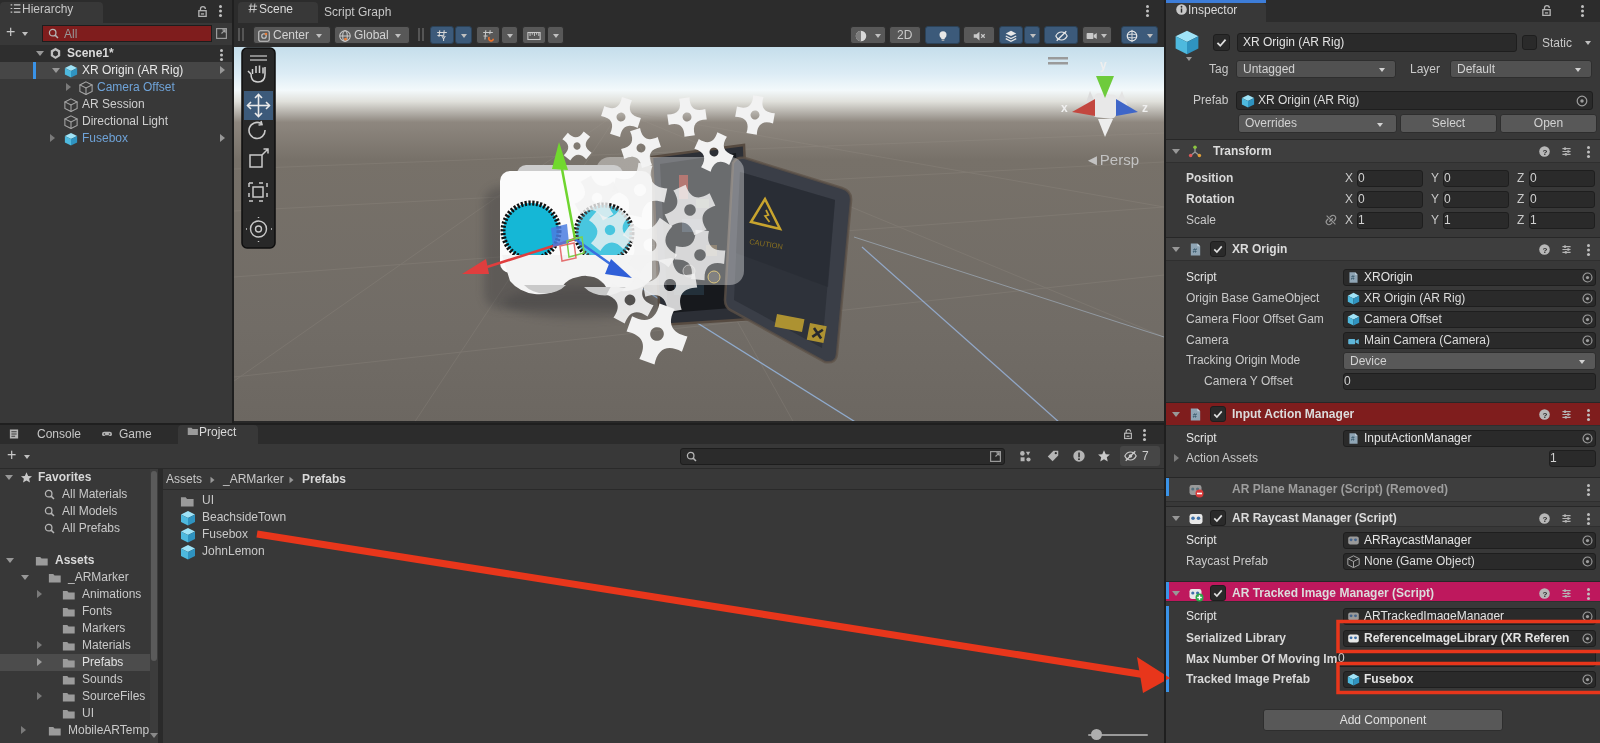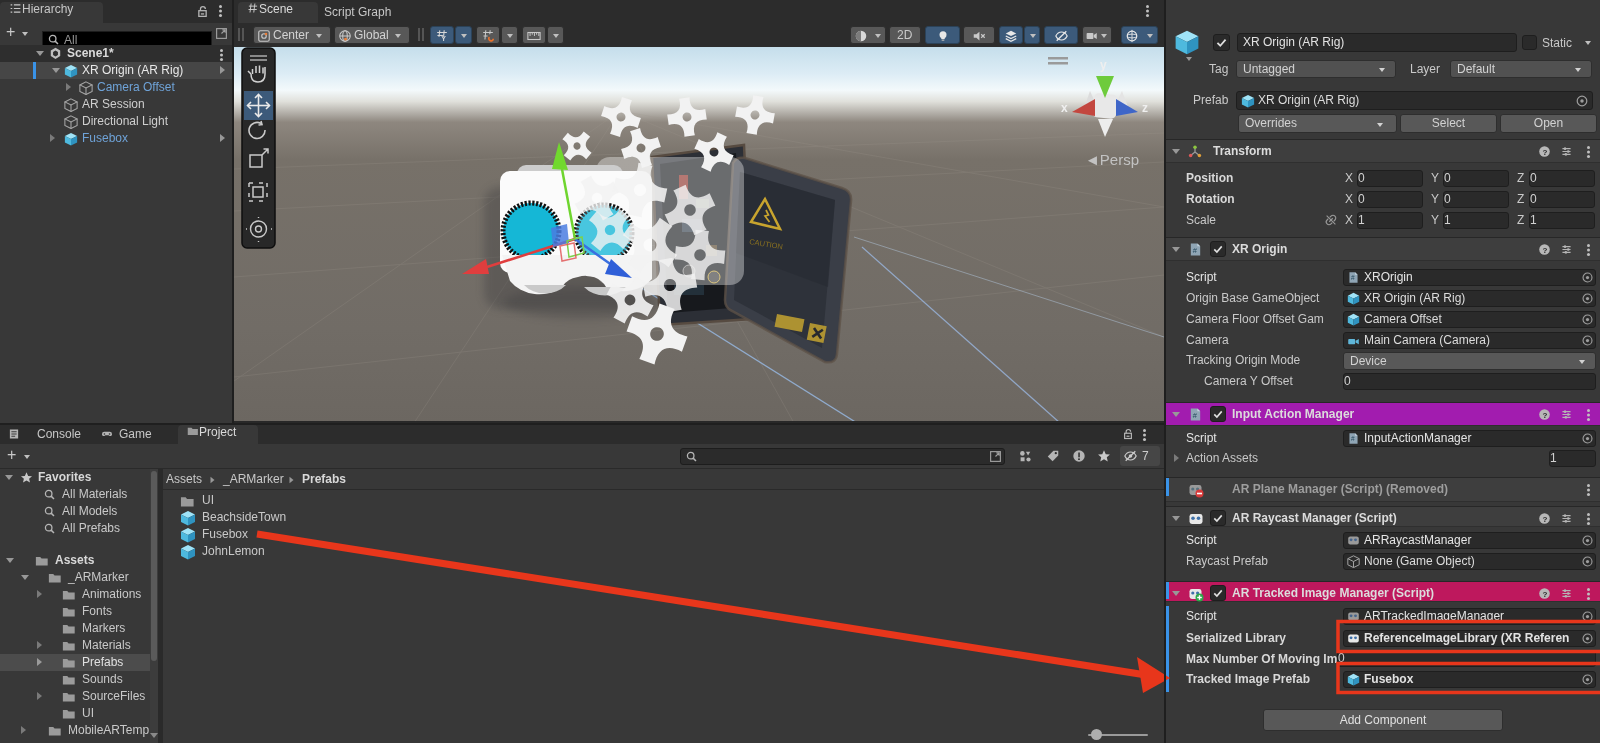--- a/index.html
+++ b/index.html
@@ -122,21 +122,21 @@
   </div>
   <svg class="iconsvg" style="left:196px;top:5px" width="13" height="13">
           <use href="#lockopen"></use>
         </svg>
   <div class="kebab" style="left:219px;top:5px"></div>
  </div>
 
  <div class="abs" style="left:0;top:23px;width:232px;height:21px;background:#383838">
   <span class="abs" style="left:6px;top:0px;font-size:16px;color:#c8c8c8">+</span>
   <div class="ddarrow" style="left:22px;top:9px"></div>
-  <div class="abs" style="left:42px;top:8px;width:170px;height:17px;background:#000000;border:1px solid #1d1d1d;border-radius:0;box-sizing:border-box">
+  <div class="abs" style="left:42px;top:2px;width:170px;height:17px;background:#7f1d1d;border:1px solid #1d1d1d;border-radius:0;box-sizing:border-box">
    <svg class="iconsvg" style="left:4px;top:1px" width="13" height="13">
             <use href="#loupe"></use>
           </svg>
    <span class="abs" style="left:21px;top:1px;color:#969696">All</span>
   </div>
   <svg class="iconsvg" style="left:215px;top:4px" width="13" height="13" viewBox="0 0 16 16">
           <rect x="2" y="2" width="12" height="12" fill="none" stroke="#a0a0a0" stroke-width="1.4"></rect>
           <path d="M8 8 L12.5 3.5 M9 3.5 h3.5 v3.5" stroke="#a0a0a0" stroke-width="1.4" fill="none"></path>
         </svg>
  </div>
@@ -672,20 +672,33 @@
     <circle cx="24.5" cy="182" r="8"></circle>
     <circle cx="24.5" cy="182" r="3"></circle>
     <path d="M24.5,171 v-1 M24.5,194 v1 M13,182 h-1 M37,182 h1"></path>
    </g>
   </g>
   <rect x="0" y="374" width="930" height="2" fill="#282828"></rect>
  </svg>
 </div>
 
 <div class="abs" style="left:1166px;top:0;width:434px;height:743px;background:#383838">
+ <div class="tabbar" style="left:0;top:0;width:434px;height:22px">
+  <div class="abs" style="left:0;top:0;width:100px;height:3px;background:#3d7dd8"></div>
+  <div class="tab" style="left:0;top:3px;height:19px;width:100px;border-radius:0 4px 0 0">
+   <svg width="13" height="13">
+            <use href="#infoc"></use>
+          </svg>
+   <span style="color:#dadada">Inspector</span>
+  </div>
+  <svg class="iconsvg" style="left:374px;top:4px" width="13" height="13">
+          <use href="#lockopen"></use>
+        </svg>
+  <div class="kebab" style="left:415px;top:5px"></div>
+ </div>
 
  <svg class="iconsvg" style="left:8px;top:29px" width="26" height="26">
         <use href="#cube3d"></use>
       </svg>
  <div class="ddarrow" style="left:20px;top:57px;border-top-color:#9a9a9a"></div>
  <div class="fld" style="left:47px;top:34px;width:17px;height:17px">
         <svg class="iconsvg" style="left:1px;top:1px" width="13" height="13">
           <use href="#check"></use>
         </svg>
       </div>
@@ -811,21 +824,21 @@
         <span class="abs" style="left:20px;color:#dcdcdc">Main Camera (Camera)</span>
         <svg class="iconsvg" style="left:237px;top:1px" width="13" height="13">
           <use href="#target"></use>
         </svg>
       </div>
  <span class="abs" style="left:20px;top:353px;color:#c9c9c9">Tracking Origin Mode</span>
  <div class="dd" style="left:177px;top:352px;width:253px;height:18px;line-height:16px;padding:0 6px;background:#585858">Device<div class="ddarrow" style="left:235px;top:7px;border-top-color:#d2d2d2"></div></div>
  <span class="abs" style="left:38px;top:374px;color:#c9c9c9">Camera Y Offset</span>
  <div class="fld" style="left:177px;top:373px;width:253px;height:17px;line-height:15px">0</div>
 
- <div class="abs" style="left:0;top:402px;width:434px;height:24px;background:#a21caf;border-top:1px solid #272727;border-bottom:1px solid #2f2f2f;box-sizing:border-box">
+ <div class="abs" style="left:0;top:402px;width:434px;height:24px;background:#7f1d1d;border-top:1px solid #272727;border-bottom:1px solid #2f2f2f;box-sizing:border-box">
   <div class="tri-d abs" style="left:6px;top:9px"></div>
   <svg class="iconsvg" style="left:22px;top:4px" width="15" height="15">
           <use href="#script"></use>
         </svg>
   <div class="fld" style="left:44px;top:3px;width:16px;height:16px">
           <svg class="iconsvg" style="left:1px;top:1px" width="12" height="12">
             <use href="#check"></use>
           </svg>
         </div>
   <span class="abs b" style="left:66px;top:4px;color:#dcdcdc">Input Action Manager</span>

